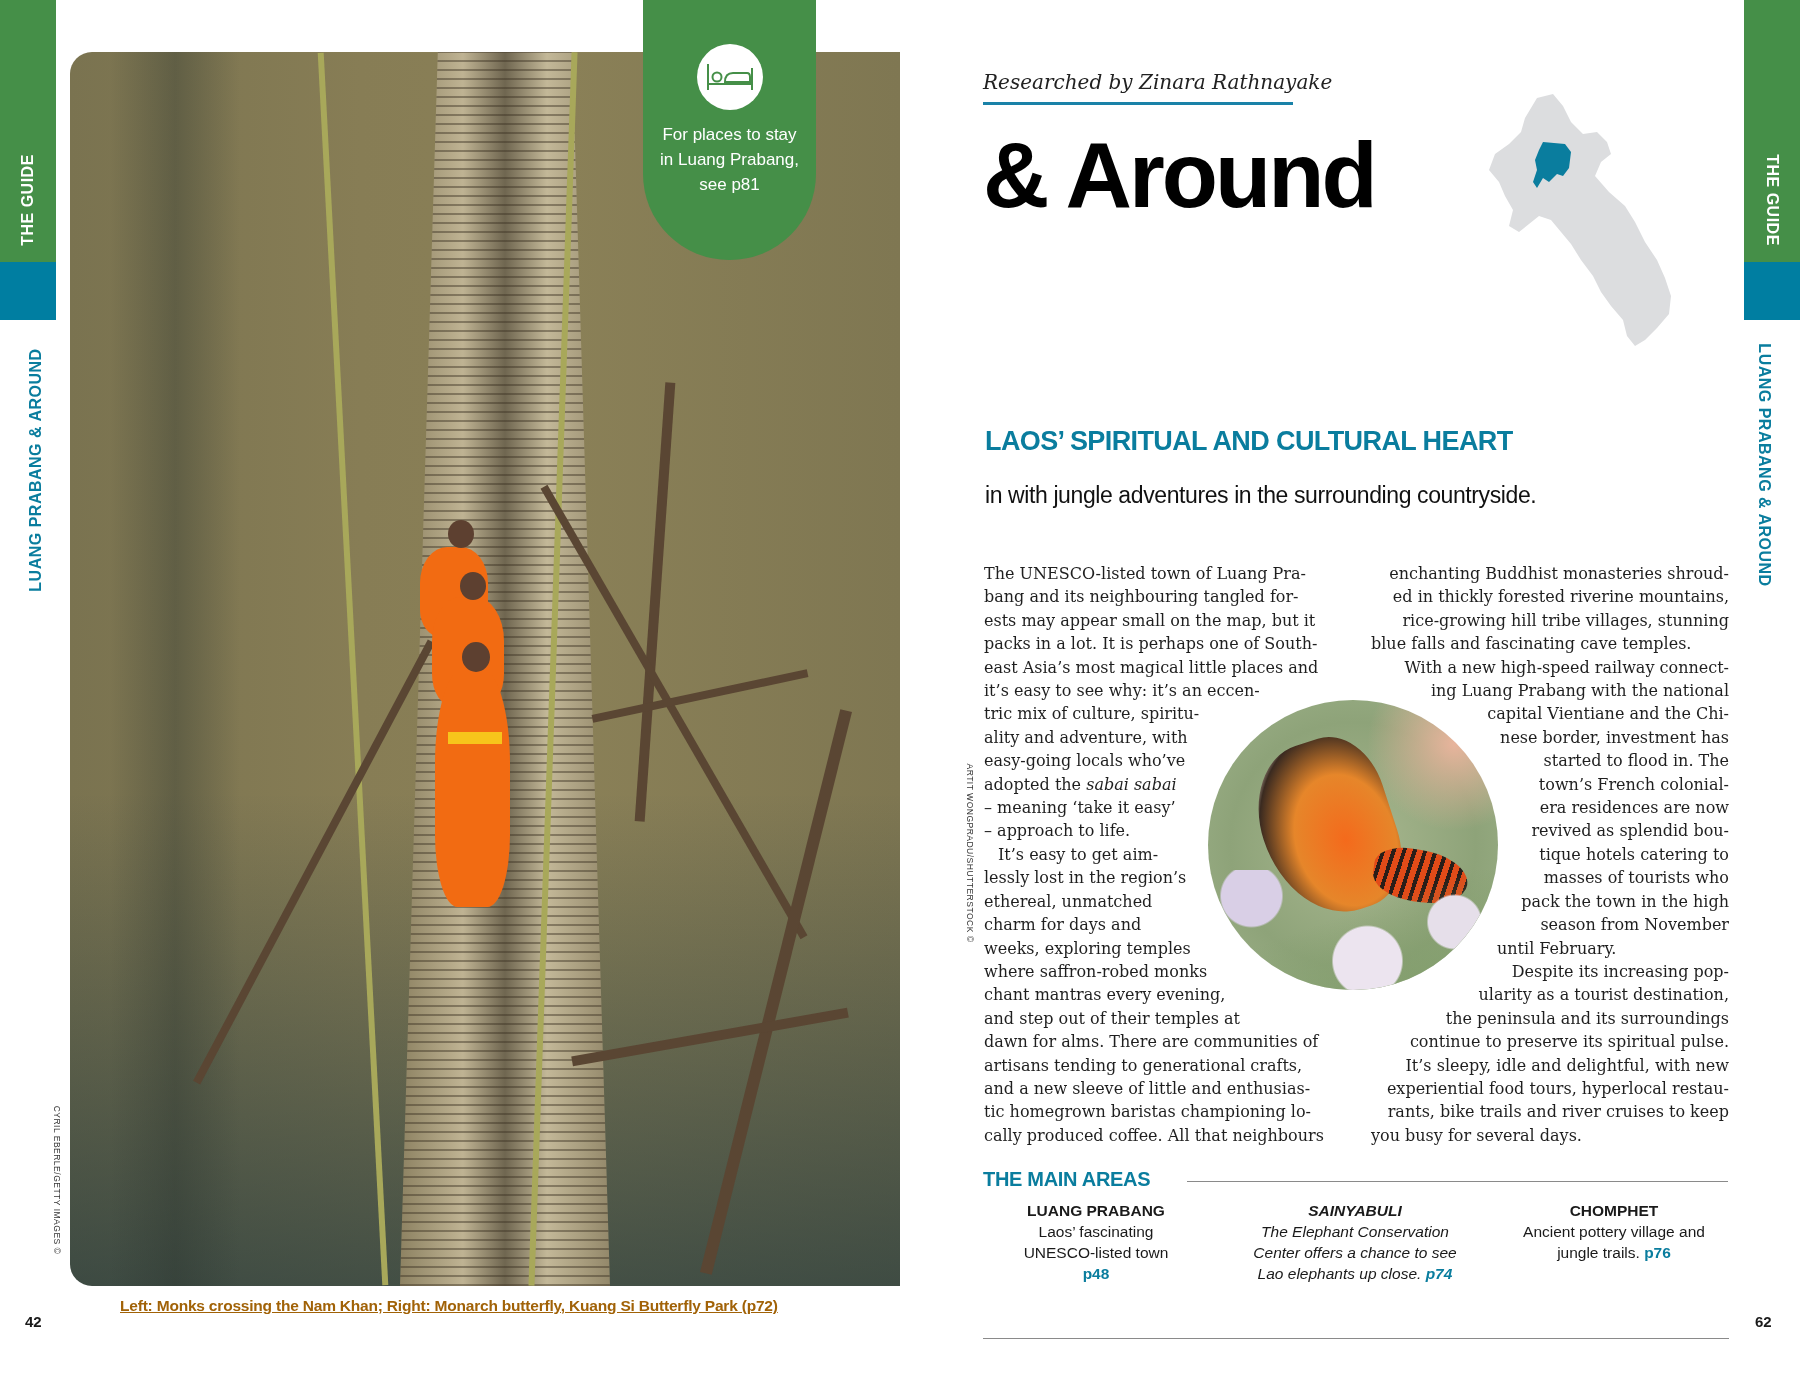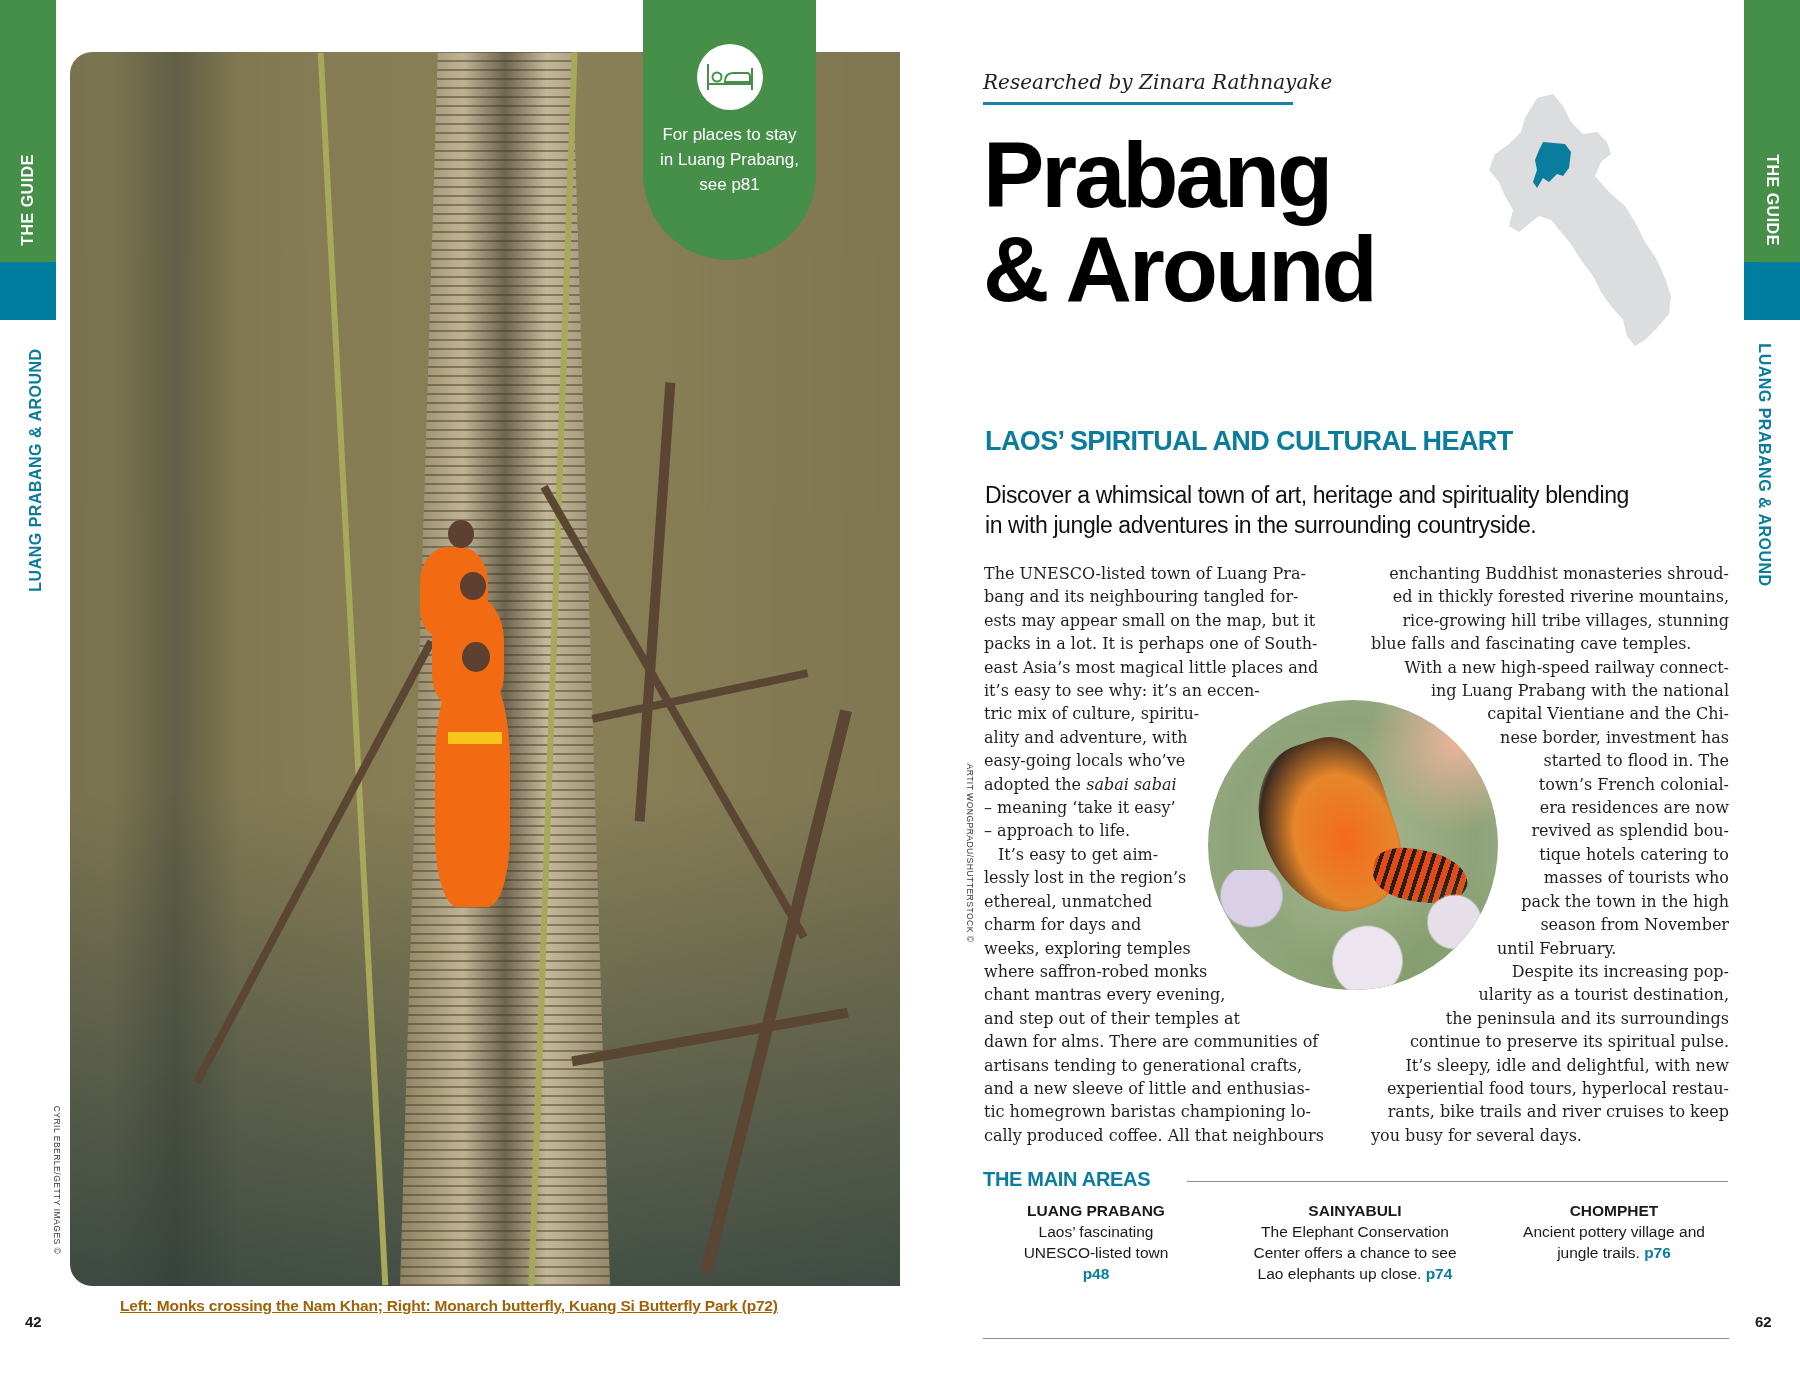--- a/index.html
+++ b/index.html
@@ -145,21 +145,21 @@
   }
   .areas-rule { position: absolute; left: 1187px; top: 1181px; width: 541px; height: 1px; background: #8a8a8a; }
   .area {
     position: absolute; top: 1200px; width: 260px; text-align: center; font-size: 15.5px; line-height: 21px;
     color: #1a1a1a; font-family: "Liberation Sans Narrow", "Liberation Sans", sans-serif;
   }
   .area-name { font-weight: bold; display: block; }
   .area-desc { display: block; }
   .area-page { color: #0a7d9e; font-weight: bold; }
   .a1 { left: 966px; width: 260px; }
-  .a2 { left: 1225px; width: 260px; }
+  .a2 { left: 1225px; width: 260px; font-style: italic; }
   .a3 { left: 1488px; width: 252px; }
   .bottom-rule { position: absolute; left: 983px; top: 1338px; width: 746px; height: 1px; background: #8a8a8a; }
 </style>
 </head>
 <body>
 
 <div class="side-tab left">
   <div class="tab-green"></div>
   <div class="tab-blue"></div>
   <span class="tab-text-guide">THE GUIDE</span>
@@ -205,26 +205,24 @@
 </div>
 
 <span class="credit-left">CYRIL EBERLE/GETTY IMAGES ©</span>
 <div class="caption">Left: Monks crossing the Nam Khan; Right: Monarch butterfly, Kuang Si Butterfly Park (p72)</div>
 <div class="page-num left">42</div>
 
 <div class="researched">Researched by Zinara Rathnayake</div>
 <div class="researched-rule"></div>
 
 <div class="title">
-  <div>Prabang</div>
   <div>&amp; Around</div>
 </div>
 <div class="subtitle">LAOS’ SPIRITUAL AND CULTURAL HEART</div>
 <div class="intro">
-  <div>Discover a whimsical town of art, heritage and spirituality blending</div>
   <div>in with jungle adventures in the surrounding countryside.</div>
 </div>
 
 <div class="map-wrap">
   <svg width="220" height="260" viewBox="0 0 220 260">
     <path d="M52 6 L68 2 L78 14 L86 30 L98 42 L112 40 L122 50 L126 62 L116 70 L110 84 L124 100 L140 114 L150 130 L160 150 L172 168 L180 186 L186 204 L184 222 L172 236 L160 248 L150 254 L142 244 L138 228 L126 214 L116 200 L108 184 L96 168 L86 152 L76 140 L66 128 L54 124 L44 132 L34 140 L24 134 L28 118 L20 104 L14 90 L4 78 L10 62 L24 52 L36 40 L40 26 Z" fill="#dcdddf"></path>
     <path d="M58 50 L80 52 L86 60 L84 76 L78 84 L72 82 L64 90 L58 86 L52 96 L48 90 L52 78 L50 68 L54 58 Z" fill="#0a7d9e"></path>
   </svg>
 </div>
 

